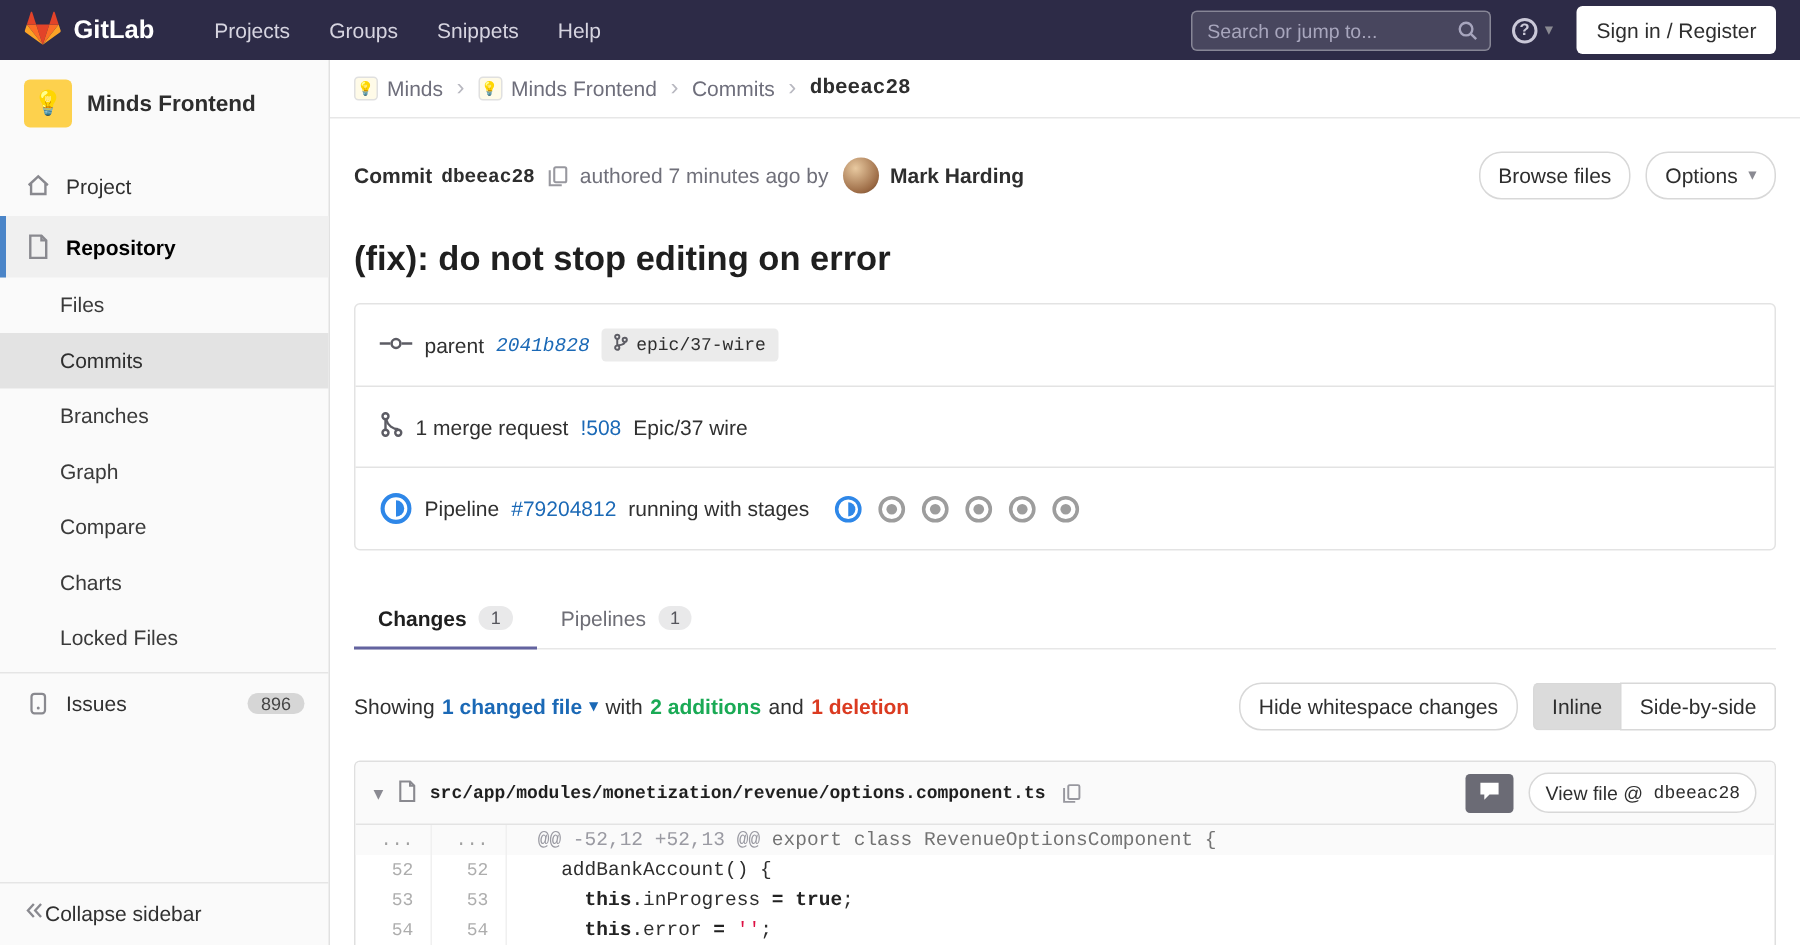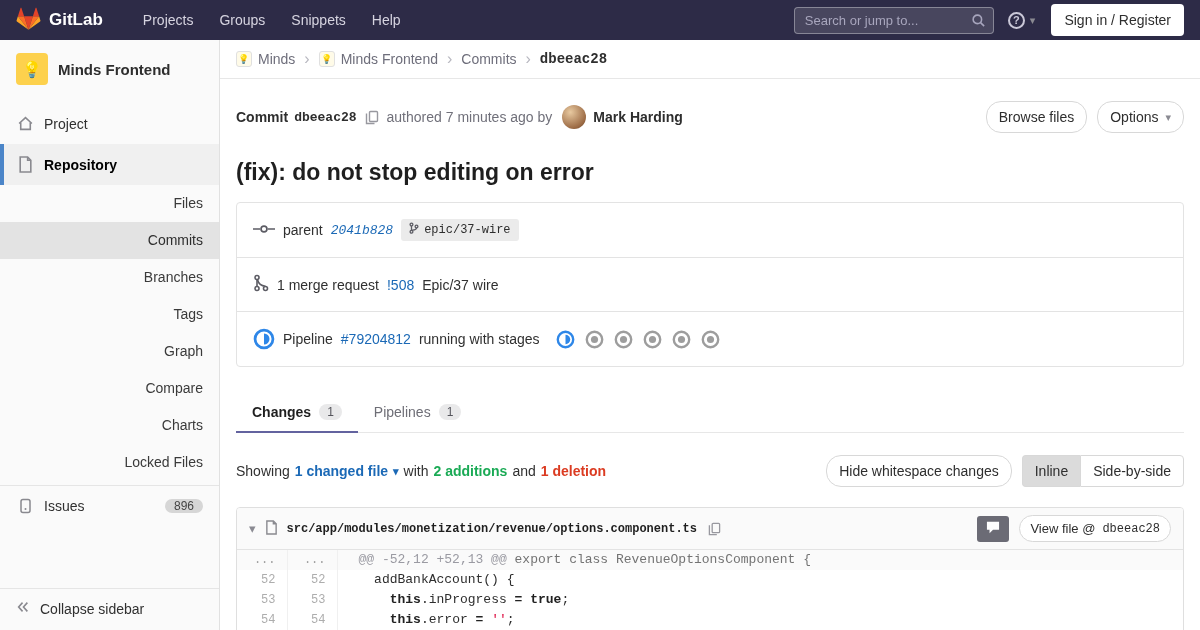--- a/index.html
+++ b/index.html
@@ -26,31 +26,31 @@
   .signin-btn { background:#fff; color:#2e2e2e; border:none; border-radius:4px; padding:8px 13px; font-size:14px; cursor:pointer; font-family:"Liberation Sans",sans-serif; }
 
   
   .layout { display:flex; height:590px; }
 
   
   .sidebar { width:220px; background:#fafafa; border-right:1px solid #e1e1e1; display:flex; flex-direction:column; flex-shrink:0; }
   .project-head { display:flex; align-items:center; gap:10px; padding:13px 16px 12px; }
   .project-avatar { width:32px; height:32px; border-radius:4px; background:#fdd14d; display:flex; align-items:center; justify-content:center; font-size:16px; cursor:pointer; }
   .project-name { font-weight:bold; font-size:15px; color:#2e2e2e; }
-  .side-nav { flex:1; margin-top:6px;text-align:right; }
+  .side-nav { flex:1; margin-top:6px; }
   .side-item { display:flex; align-items:center; gap:10px; padding:12px 16px; color:#303030; position:relative; cursor:pointer; }
   .side-item .sicon { width:18px; display:flex; justify-content:center; flex-shrink:0; }
   .side-item.active-section { font-weight:bold; color:#000000; background:#f0f0f0; }
   .side-item.active-section::before { content:""; position:absolute; left:0; top:0; bottom:0; width:4px; background:#4b85c8; }
   .sub-list { list-style:none; }
   .sub-item { padding:9px 16px 9px 40px; line-height:19px; font-size:14px; color:#3a3a3a; cursor:pointer; }
   .sub-item.active { background:#e3e3e3; color:#2e2e2e; }
   .side-divider { border-top:1px solid #e5e5e5; margin-top:4px; }
   .badge { margin-left:auto; background:#d6d6d6; border-radius:10px; padding:0 9px; font-size:12px; color:#454545; font-weight:normal; }
-  .collapse-row { margin-top:auto; border-top:1px solid #e5e5e5; padding:11px 16px; display:flex; gap:10px; align-items:center; color:#303030; cursor:pointer; line-height:19px; }
+  .collapse-row { margin-top:auto; border-top:1px solid #e5e5e5; padding:11px 16px; display:flex; gap:0; align-items:center; color:#303030; cursor:pointer; line-height:19px; }
 
   
   .main { flex:1; display:flex; flex-direction:column; overflow:hidden; background:#fff; }
   .breadcrumbs { height:39px; border-bottom:1px solid #e7e7e7; display:flex; align-items:center; padding:0 16px; gap:9px; color:#6e6e7b; flex-shrink:0; }
   .crumb { display:flex; align-items:center; gap:6px; color:#6e6e7b; cursor:pointer; }
   .crumb-avatar { width:16px; height:16px; border-radius:3px; border:1px solid #e0e0e0; background:#fffbe8; font-size:9px; display:flex; align-items:center; justify-content:center; }
   .crumb-sep { color:#b8b8c0; font-size:16px; line-height:1; }
   .crumb-sha { font-weight:bold; color:#2e2e2e; }
   .content { padding:0 16px; flex:1; }
 
@@ -179,21 +179,20 @@
               <path d="M2 1h7l3 3v11H2z"></path>
               <path d="M9 1v3h3"></path>
             </svg>
         </span>
         <span>Repository</span>
       </div>
       <ul class="sub-list">
           <li class="sub-item">Files</li>
           <li class="sub-item active">Commits</li>
           <li class="sub-item">Branches</li>
-          <li class="sub-item">Tags</li>
           <li class="sub-item">Graph</li>
           <li class="sub-item">Compare</li>
           <li class="sub-item">Charts</li>
           <li class="sub-item">Locked Files</li>
         </ul>
       <div class="side-divider"></div>
       <div class="side-item">
         <span class="sicon">
           <svg width="15" height="16" viewBox="0 0 14 16" fill="none" stroke="#89898f" stroke-width="1.5">
               <rect x="2.5" y="1.5" width="9" height="13" rx="2"></rect>

